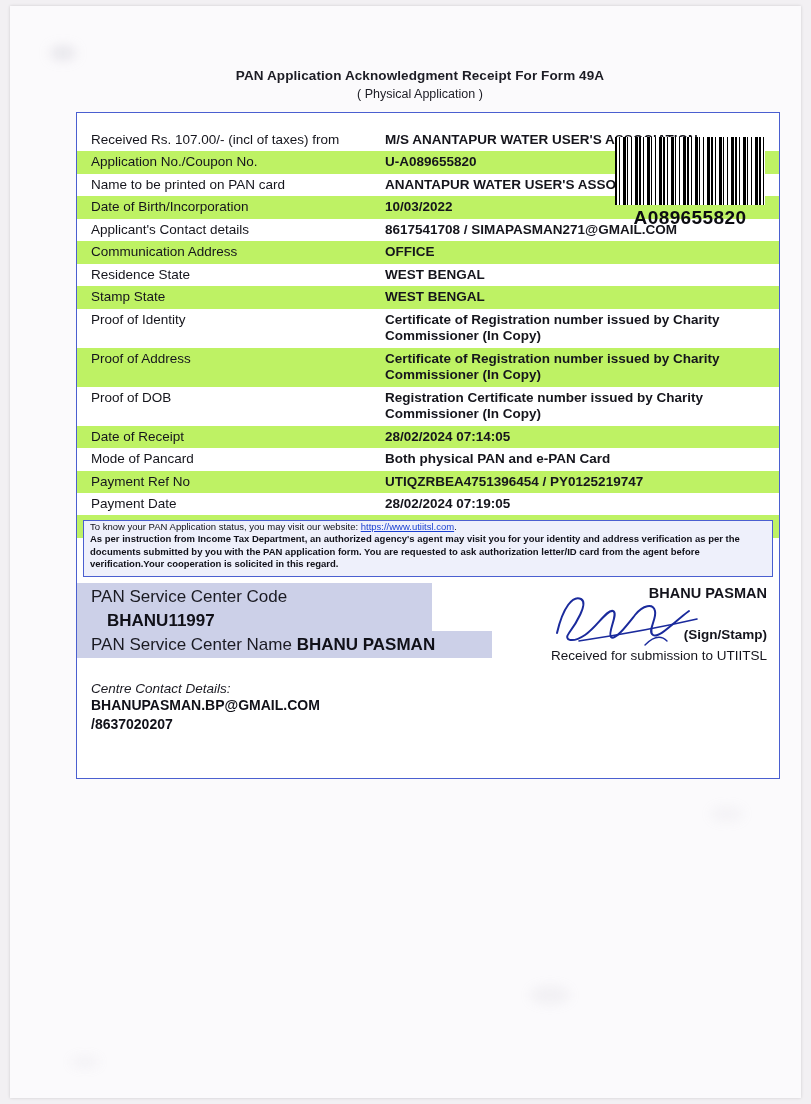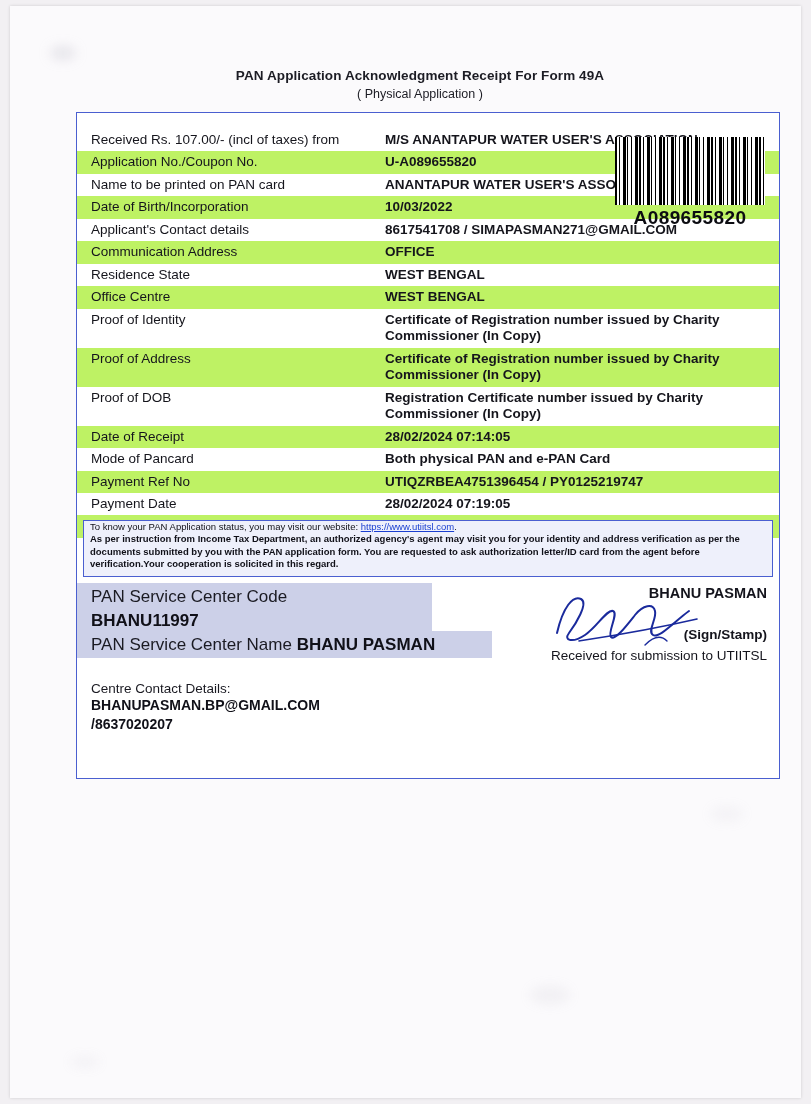--- a/index.html
+++ b/index.html
@@ -153,20 +153,21 @@
     left: 0; top: 48px; width: 415px;
   }
   #centre-contact {
     position: absolute;
     left: 0; top: 96px; width: 400px;
   }
   #centre-contact .cc-title {
     font-size: 13.5px;
     color: #1a1a22;
     padding: 2px 6px 0 14px;
+    font-style: italic;
   }
   #centre-contact .cc-val {
     font-size: 14px;
     font-weight: bold;
     color: #101018;
     padding: 1px 6px 0 14px;
     line-height: 1.25;
   }
   #signblock {
     position: absolute;
@@ -270,21 +271,21 @@
       </tr>
       <tr class="shade">
         <td class="label">Communication Address</td>
         <td class="value">OFFICE</td>
       </tr>
       <tr class="plain">
         <td class="label">Residence State</td>
         <td class="value">WEST BENGAL</td>
       </tr>
       <tr class="shade">
-        <td class="label">Office Centre</td>
+        <td class="label">Stamp State</td>
         <td class="value">WEST BENGAL</td>
       </tr>
       <tr class="plain">
         <td class="label">Proof of Identity</td>
         <td class="value">Certificate of Registration number issued by Charity Commissioner (In Copy)</td>
       </tr>
       <tr class="shade">
         <td class="label">Proof of Address</td>
         <td class="value">Certificate of Registration number issued by Charity Commissioner (In Copy)</td>
       </tr>
@@ -317,21 +318,21 @@
 
     <div id="barcode-block">
       <div id="barcode"></div>
       <div id="barcode-text">A089655820</div>
     </div>
 
     <div id="lower">
 
       <div id="sc-code-row" class="lrow shade-band">
         <div class="lbl">PAN Service Center Code</div>
-        <div class="lbl" style="padding-top:0;"><b>BHANU11997</b></div>
+        <div class="lbl" style="padding-top:0;margin-left:16px;"><b>BHANU11997</b></div>
       </div>
 
       <div id="sc-name-row" class="lrow shade-band">
         <div class="lbl">
           <span>PAN Service Center Name</span>
           <b>BHANU PASMAN</b>
         </div>
       </div>
 
       <div id="centre-contact">

